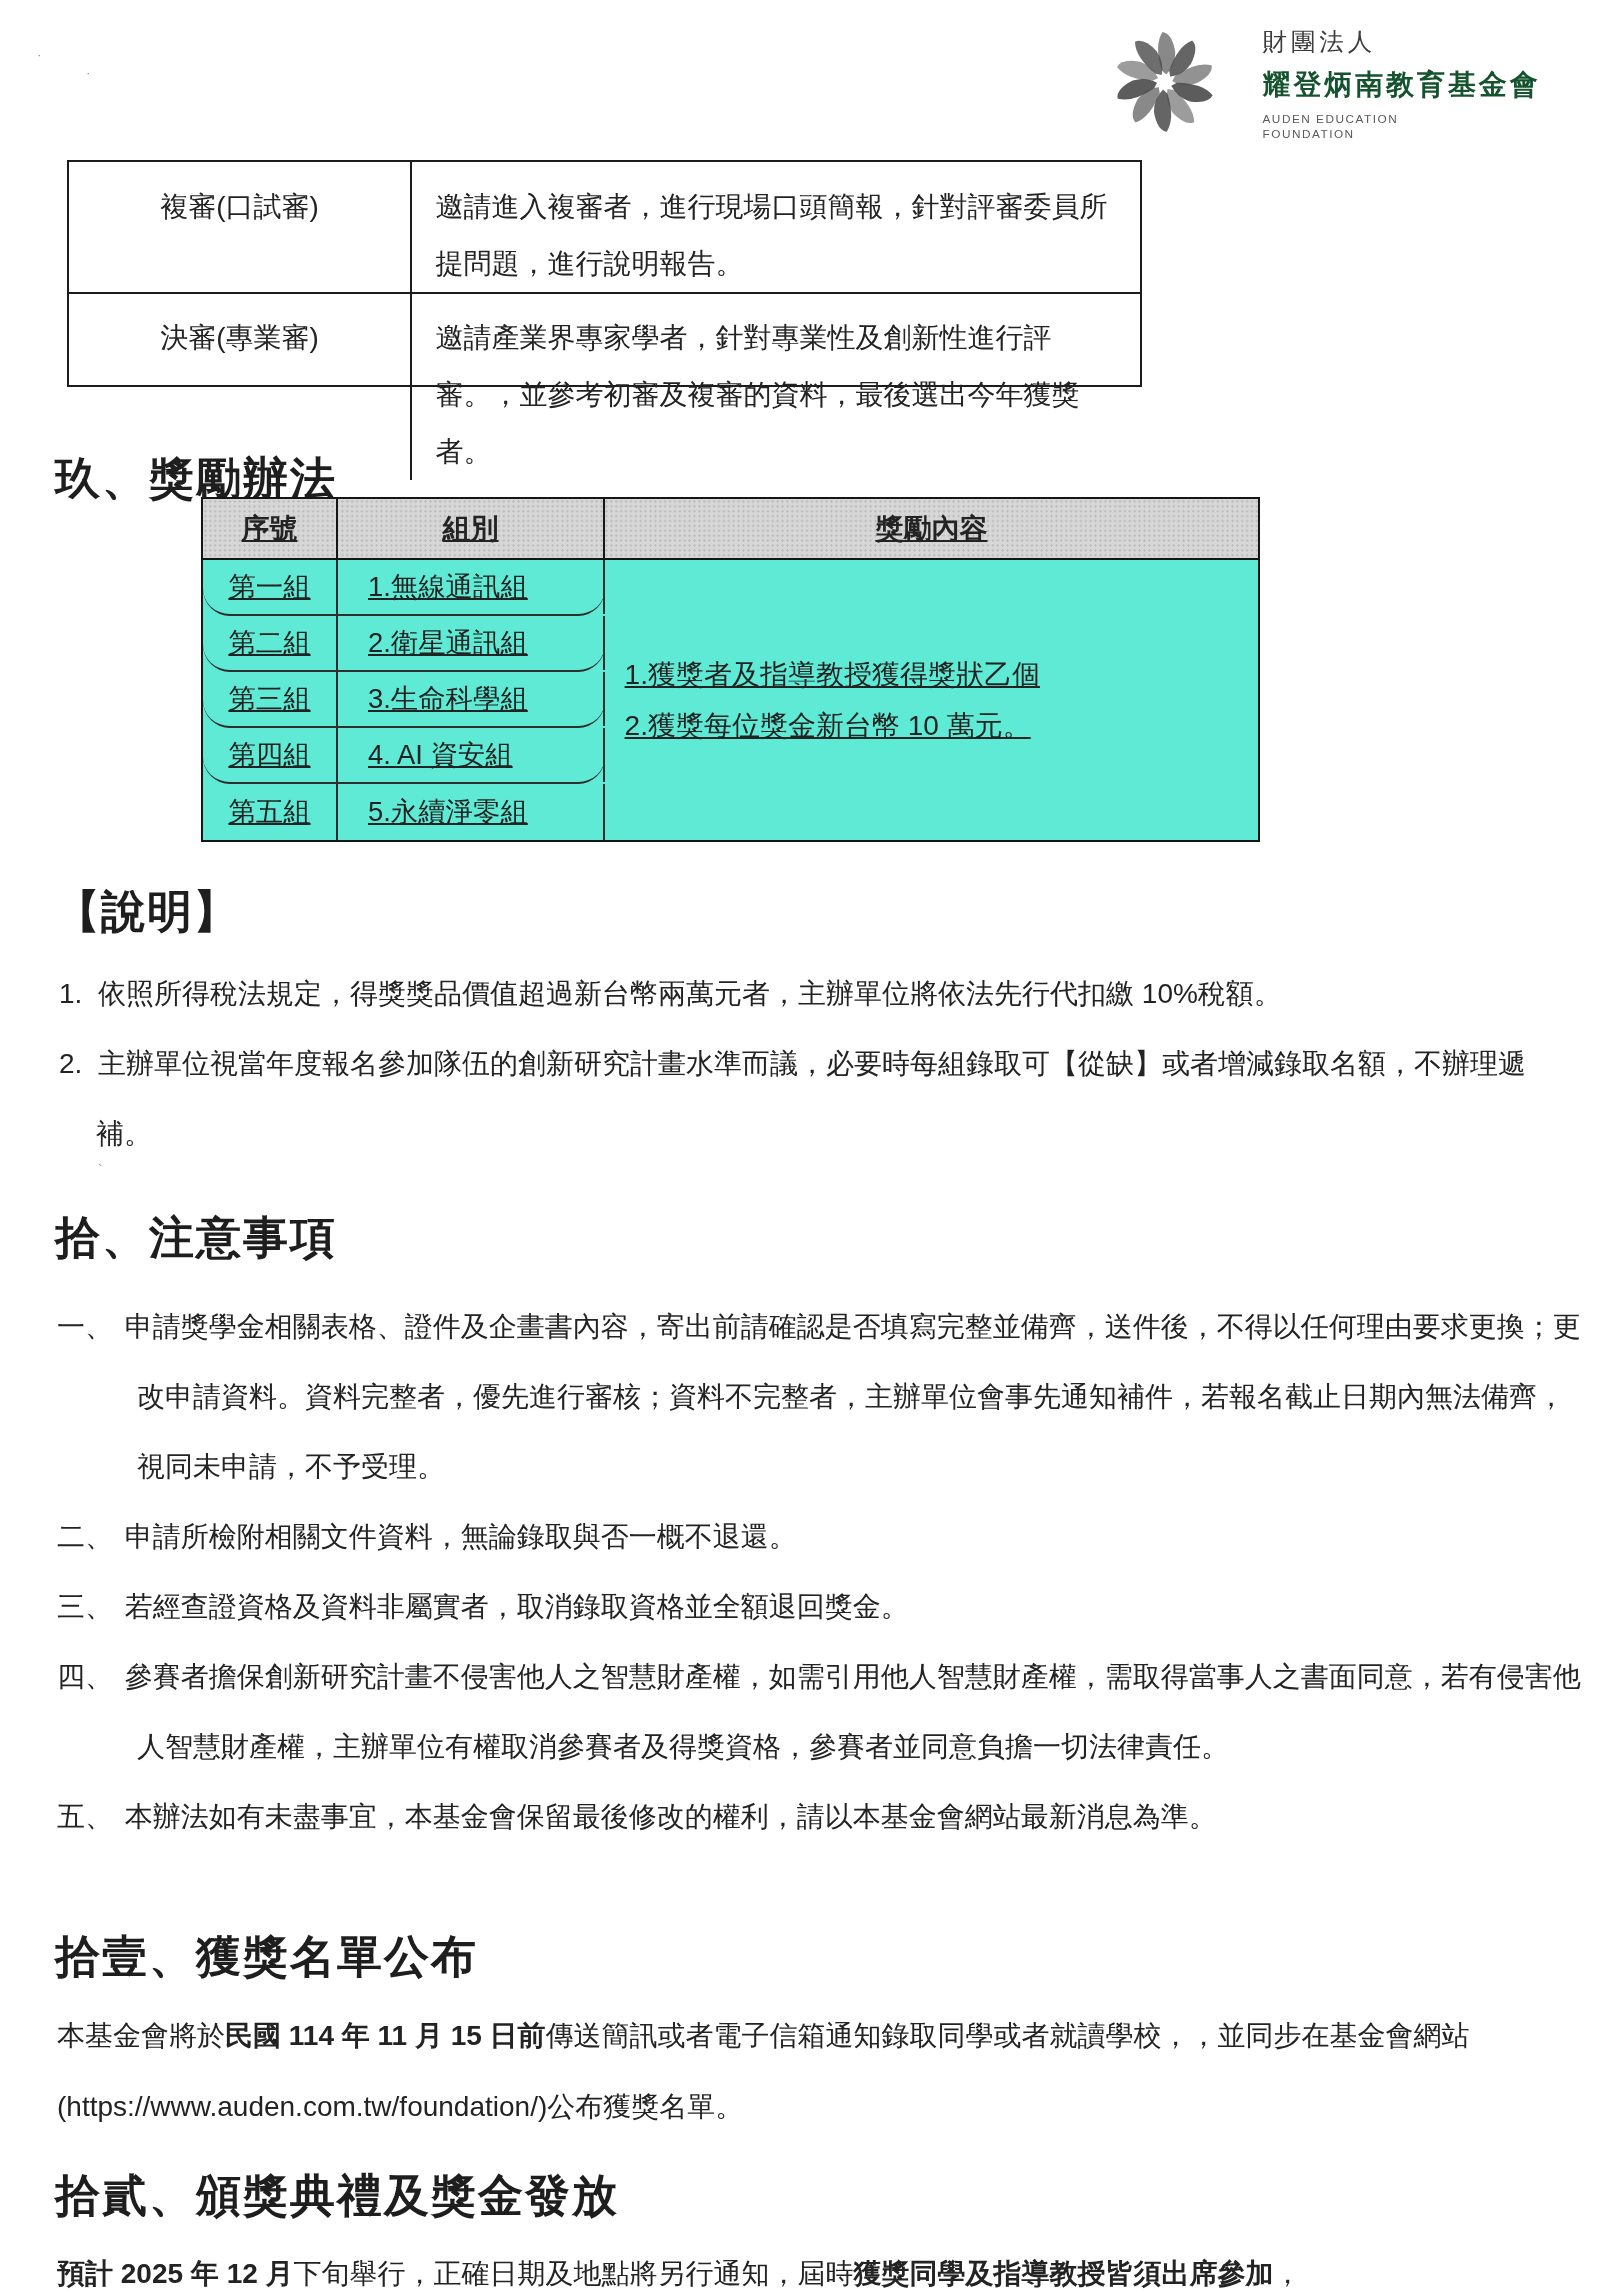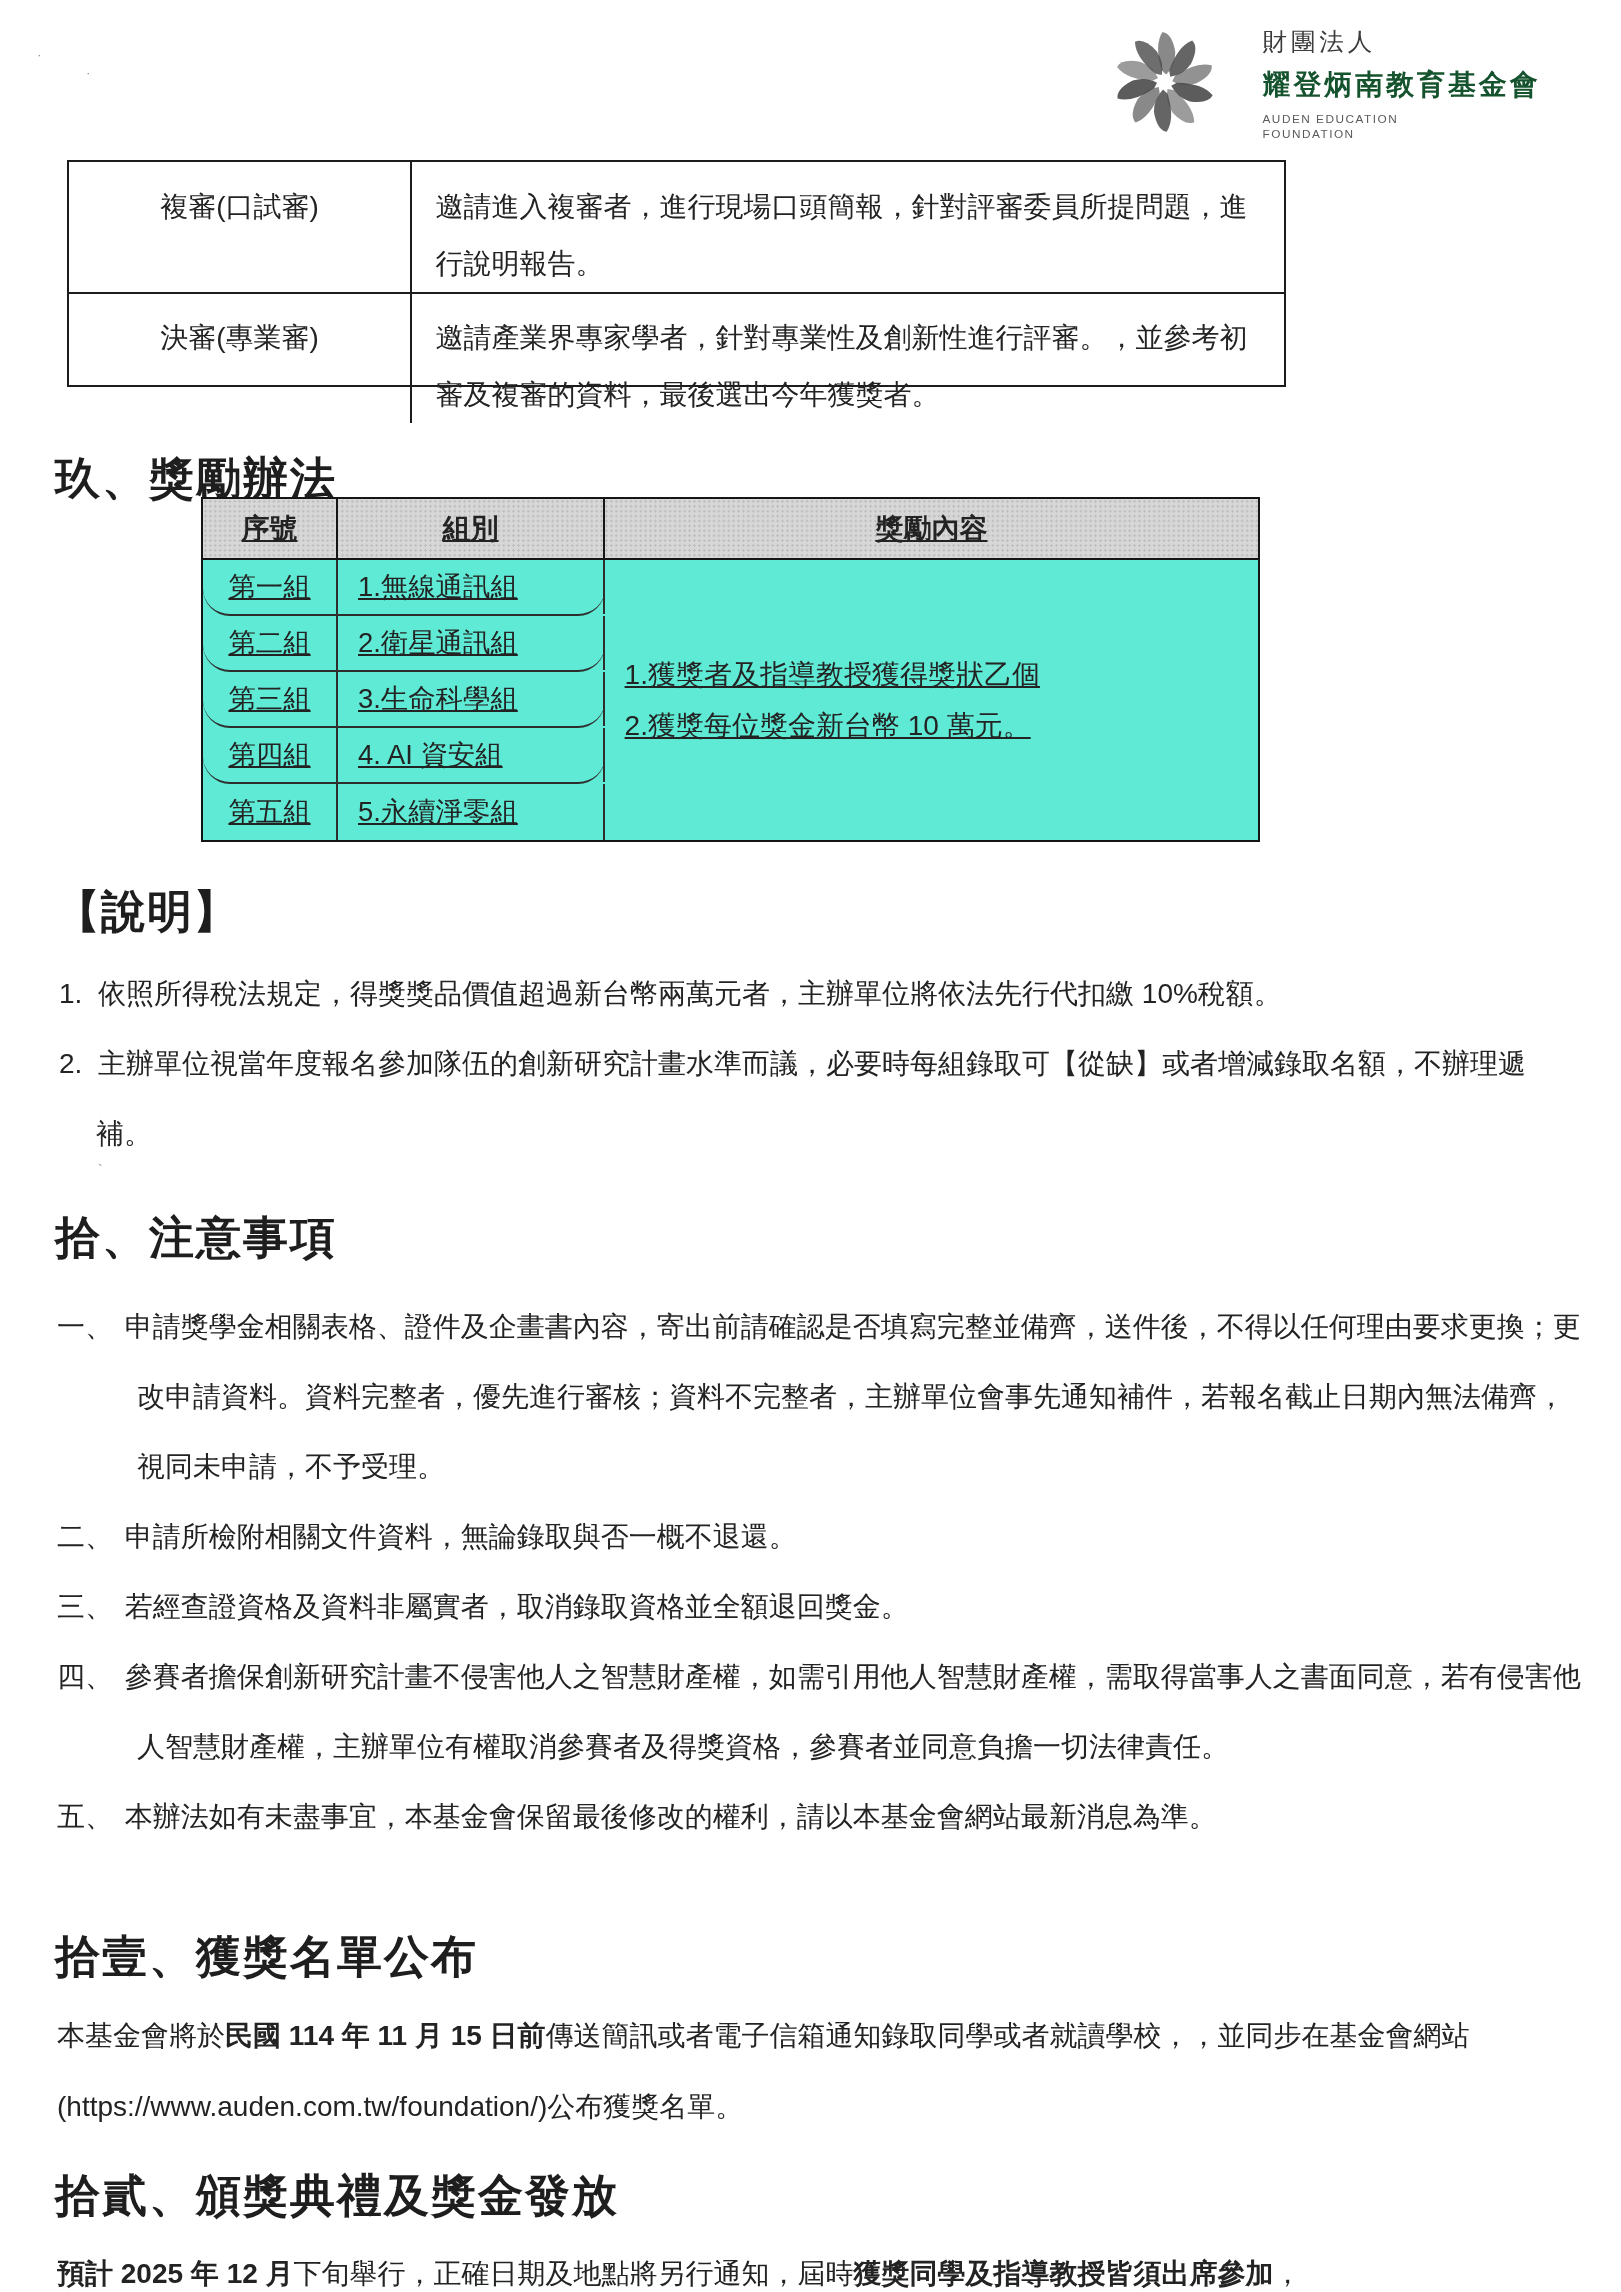--- a/index.html
+++ b/index.html
@@ -16,21 +16,21 @@
   
   .logo { position:absolute; top:15.7px; left:1100px; display:flex; gap:23.5px;align-items:flex-end; }
   .logo-icon { width:139px; height:120px; }
   .logo-text { padding-top:9.8px; }
   .logo-line1 { font-size:24.5px; letter-spacing:3.9px; color:#3c3c3c; }
   .logo-line2 { font-size:28px; letter-spacing:2.9px; color:#14532d; font-weight:600; margin-top:7.8px; }
   .logo-en { font-size:11.8px; letter-spacing:1.5px; color:#5a5a5a; margin-top:7.8px; line-height:14.7px; }
 
   
   .review-table {
-    position:absolute; top:160px; left:67px; width:1219px; height:227px;
+    position:absolute; top:160px; left:67px; width:1075px; height:227px;
     border:2.9px solid #1c1c1c;
     display:grid;
     grid-template-columns:343px 1fr;
     grid-template-rows:1fr 1fr;
     box-sizing:border-box;
   }
   .rt-stage {
     border-right:2px solid #1c1c1c;
     display:flex; justify-content:center; align-items:flex-start;
     padding-top:25.5px; font-size:28px; box-sizing:border-box;
@@ -56,21 +56,21 @@
   .at-h {
     display:flex; align-items:center; justify-content:center;
     font-size:28px; font-weight:bold; box-sizing:border-box;
   }
   .at-h1,.at-h2 { border-right:2px solid #151515; }
   .at-body { display:flex; }
   .at-left { width:402px; }
   .at-row { display:grid; grid-template-columns:135px 267px; height:56px; border-bottom:2px solid #2e2e2e; box-sizing:border-box;border-radius:27px; }
   .at-row:last-child { border-bottom:none; }
   .at-c1 { border-right:2px solid #2e2e2e; display:flex; align-items:center; justify-content:center; font-size:27.4px; box-sizing:border-box; }
-  .at-c2 { border-right:2px solid #2e2e2e; display:flex; align-items:center; padding-left:20px; font-size:27.4px; box-sizing:border-box; }
+  .at-c2 { border-right:2px solid #2e2e2e; display:flex; align-items:center; padding-left:30px; font-size:27.4px; box-sizing:border-box; }
   .at-award {
     flex:1; display:flex; flex-direction:column; justify-content:center;
     gap:13px; padding-left:19.6px; font-size:28px;
   }
 
   
   .notes-list { position:absolute; top:959px; left:59px; width:1517px; }
   .note-item { padding-left:37px; text-indent:-37px; font-size:28px; line-height:70px; }
   .note-num { margin-right:15.7px; }
 

